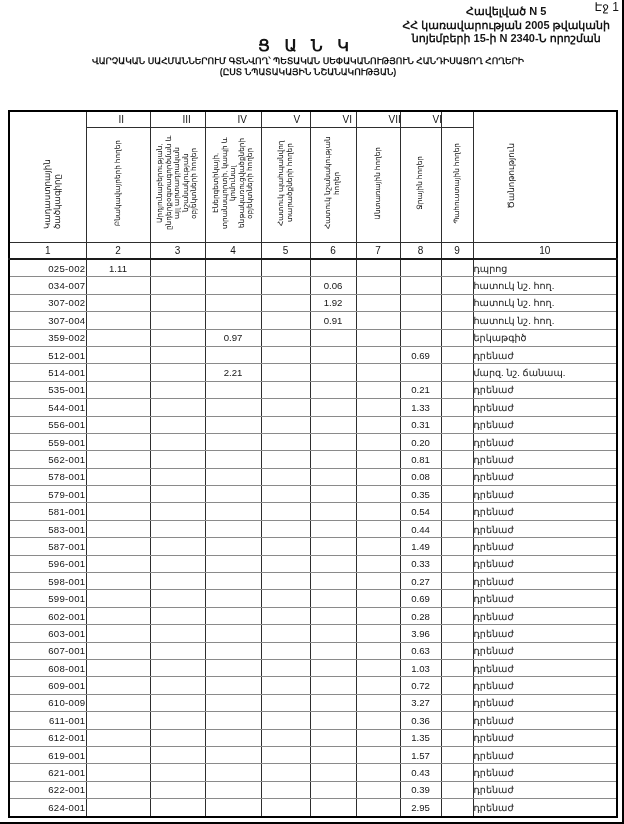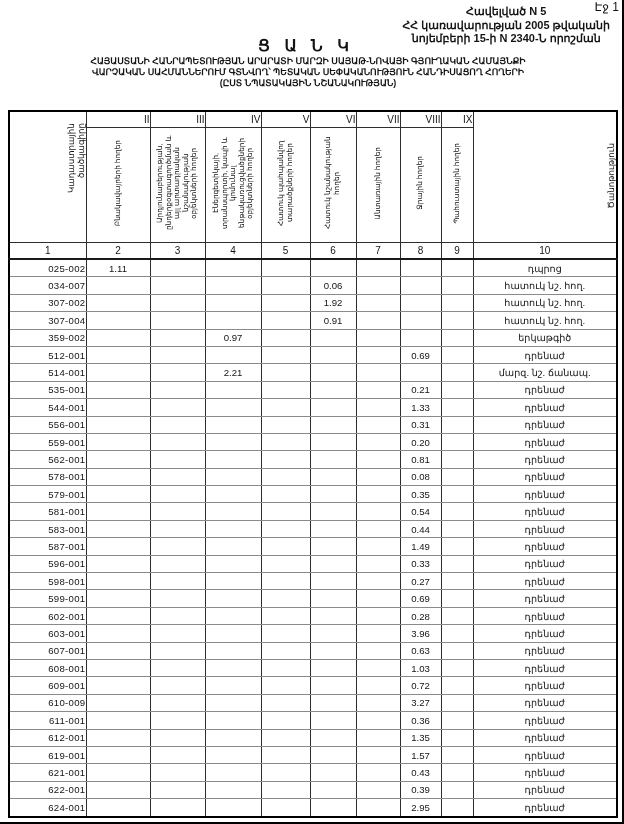--- a/index.html
+++ b/index.html
@@ -41,21 +41,21 @@
     width:608px;
     border-collapse:collapse; table-layout:fixed;
     background:#fff;
   }
   table.land th, table.land td {
     border:1px solid #2e2e2e;
     padding:0; overflow:hidden;
     font-weight:normal;
   }
   table.land { border:2px solid #000; }
-  tr.numerals-row th { height:15px; font-size:10px; text-align:right; }
+  tr.numerals-row th { height:15px; font-size:10px; text-align:left;padding-left:32px; }
   tr.labels-row th { height:114px; vertical-align:middle; text-align:center; }
   .vert {
     display:inline-block;
     writing-mode:vertical-rl;
     transform:rotate(180deg);
     font-size:7.3px; line-height:8.6px;
     max-height:106px;
     white-space:normal;
   }
   .vert-lg { font-size:8.6px; line-height:10px; }
@@ -66,39 +66,38 @@
   tbody.data td {
     height:16.4px;
     font-size:9.6px;
     border-top:none;
     border-bottom:1px solid #8a8a8a;
     border-left:1px solid #2e2e2e;
     border-right:1px solid #2e2e2e;
   }
   td.code-cell { text-align:right; padding-left:4px; letter-spacing:0.3px; }
   td.value-cell { text-align:center; }
-  td.note-cell { text-align:center; padding-left:6px; border-bottom:1px dashed #7d7d7d; }
+  td.note-cell { text-align:left; padding-left:6px; border-bottom:1px dashed #7d7d7d; }
 </style>
 </head>
 <body>
 
 <div class="scan-frame"></div>
 
 <div class="page-num">Էջ 1</div>
 
 <div class="appendix">
   <div>Հավելված N 5</div>
   <div>ՀՀ կառավարության 2005 թվականի</div>
   <div>նոյեմբերի 15-ի N 2340-Ն որոշման</div>
 </div>
 
 <div class="list-word">Ց Ա Ն Կ</div>
 
 <div class="doc-title">
-  <div>ՀԱՅԱՍՏԱՆԻ ՀԱՆՐԱՊԵՏՈՒԹՅԱՆ ԱՐԱՐԱՏԻ ՄԱՐԶԻ ՍԱՅԱԹ-ՆՈՎԱՅԻ ԳՅՈՒՂԱԿԱՆ ՀԱՄԱՅՆՔԻ</div>
   <div>ՎԱՐՉԱԿԱՆ ՍԱՀՄԱՆՆԵՐՈՒՄ ԳՏՆՎՈՂ՝ ՊԵՏԱԿԱՆ ՍԵՓԱԿԱՆՈՒԹՅՈՒՆ ՀԱՆԴԻՍԱՑՈՂ ՀՈՂԵՐԻ</div>
   <div>(ԸՍՏ ՆՊԱՏԱԿԱՅԻՆ ՆՇԱՆԱԿՈՒԹՅԱՆ)</div>
 </div>
 
 <table class="land">
   <colgroup>
     <col style="width:77px">
       <col style="width:64px">
       <col style="width:55px">
     <col style="width:56px">

